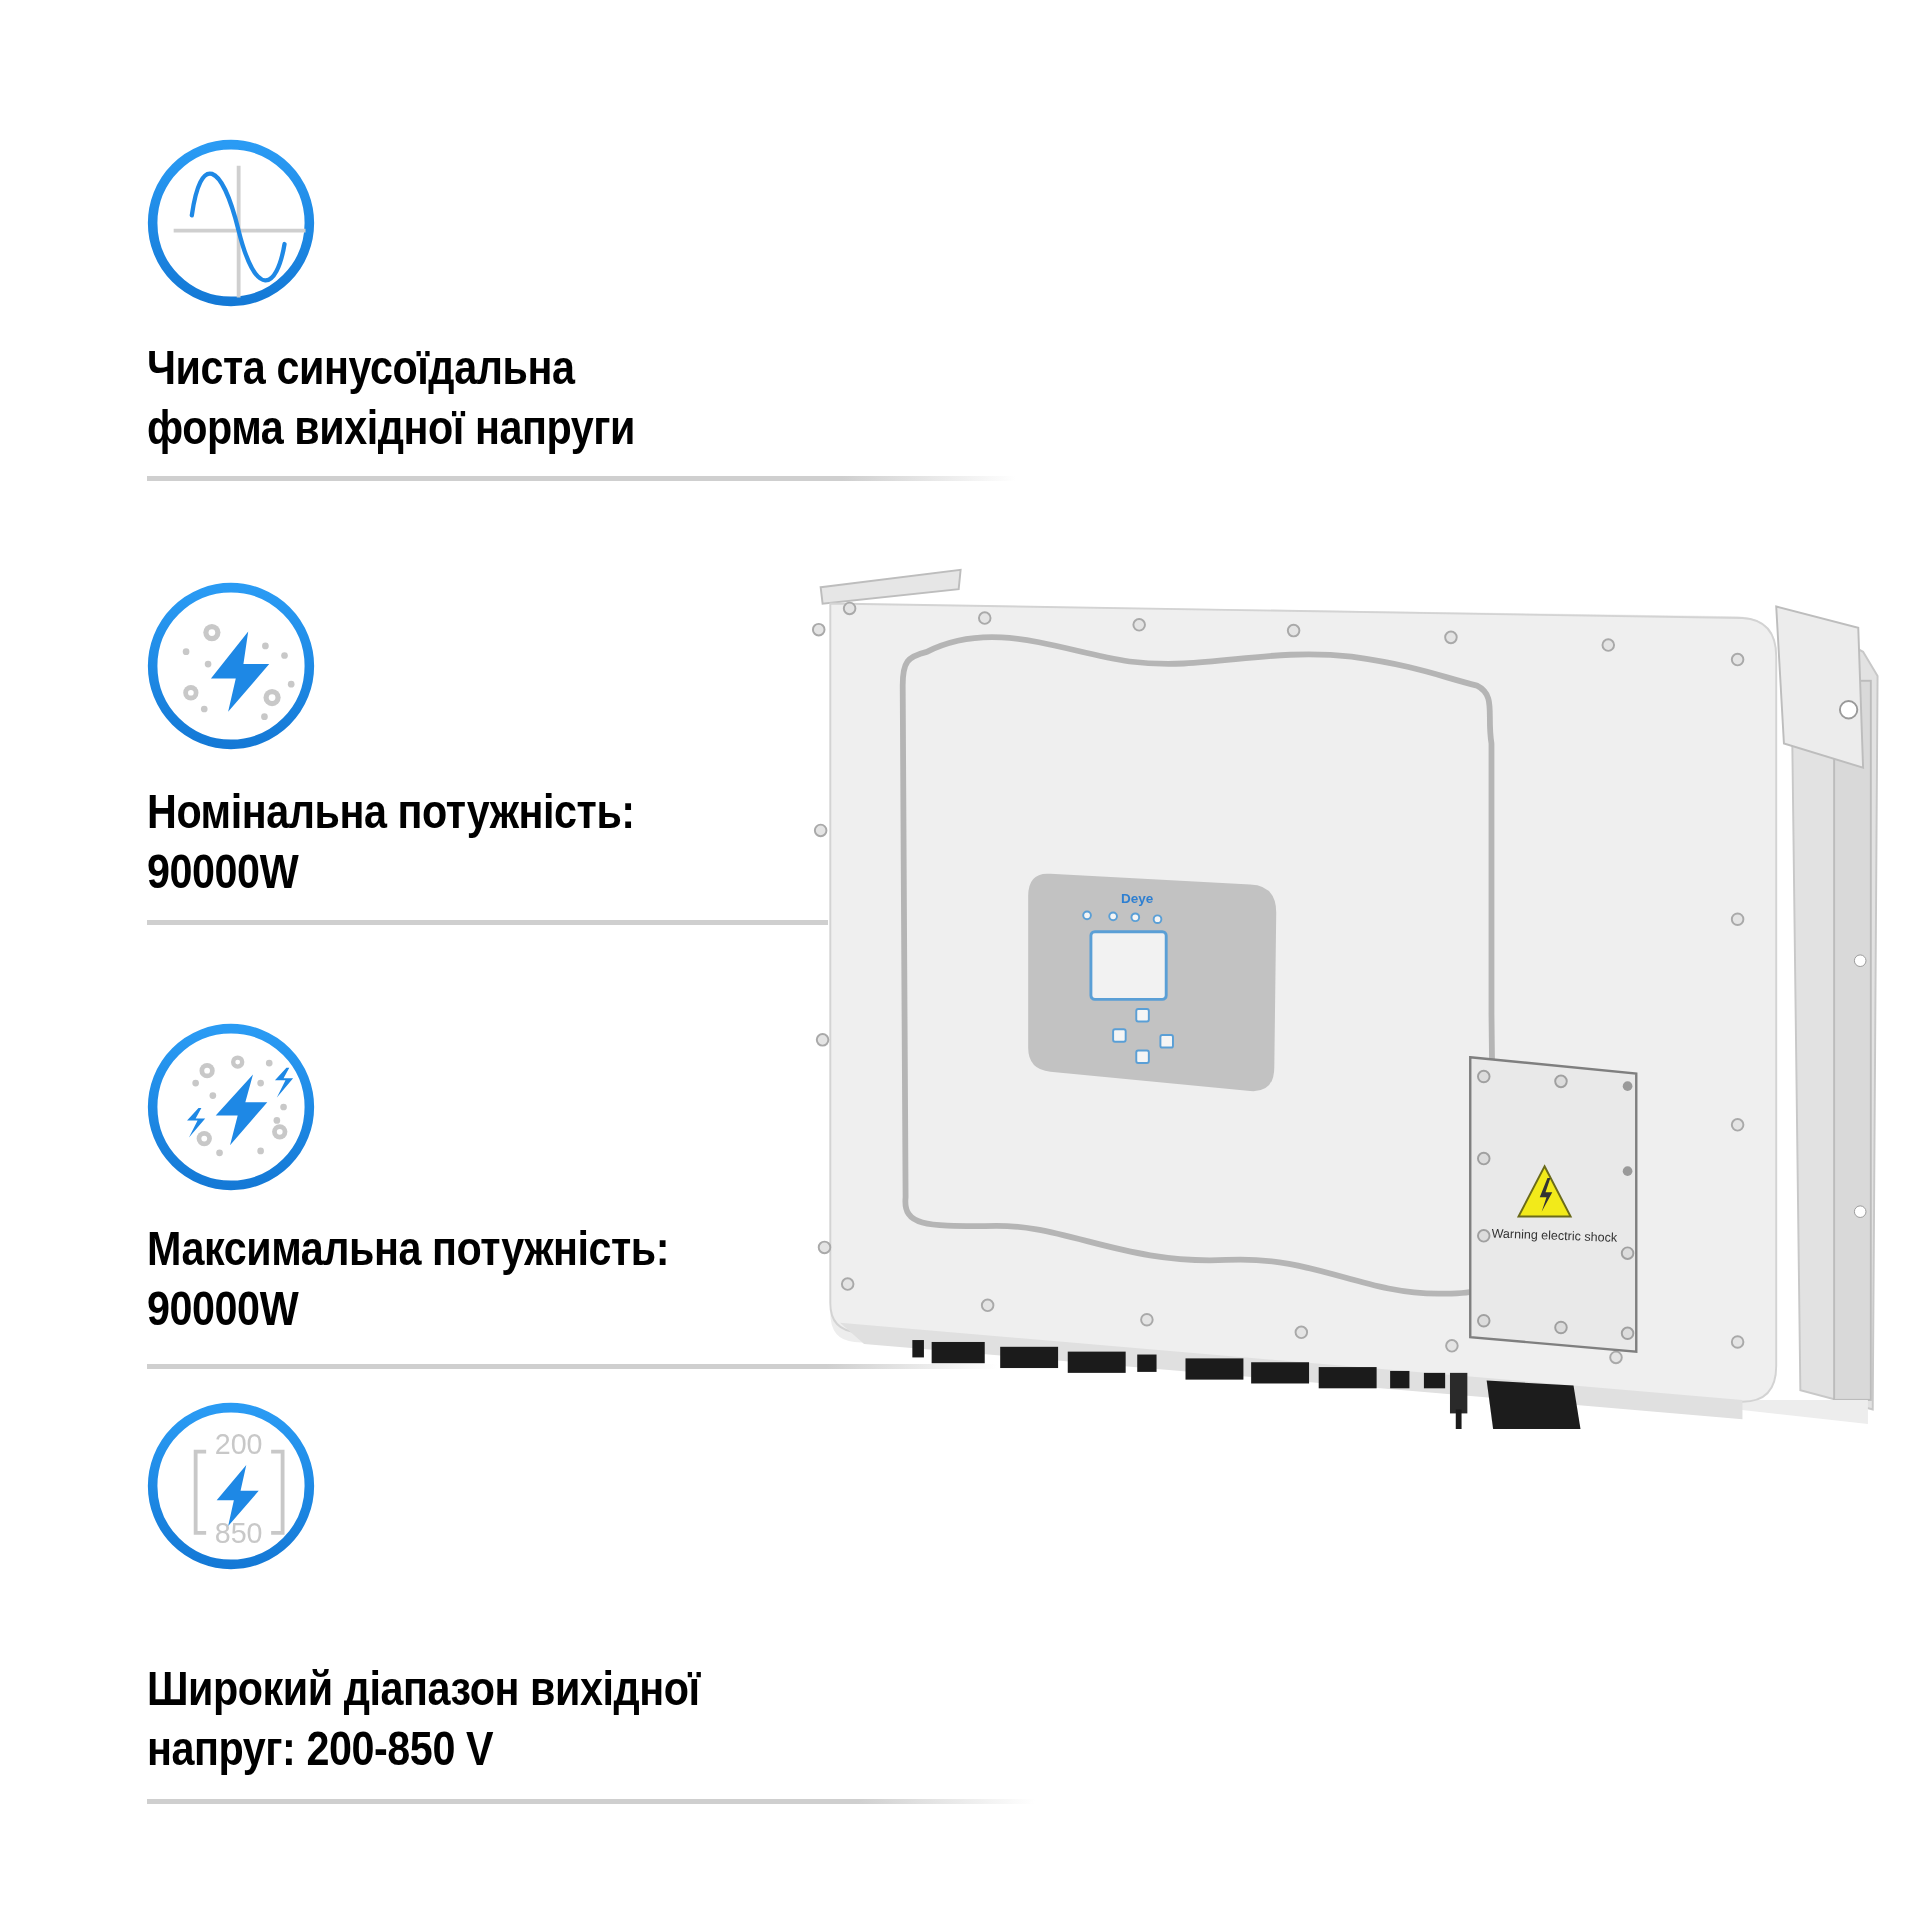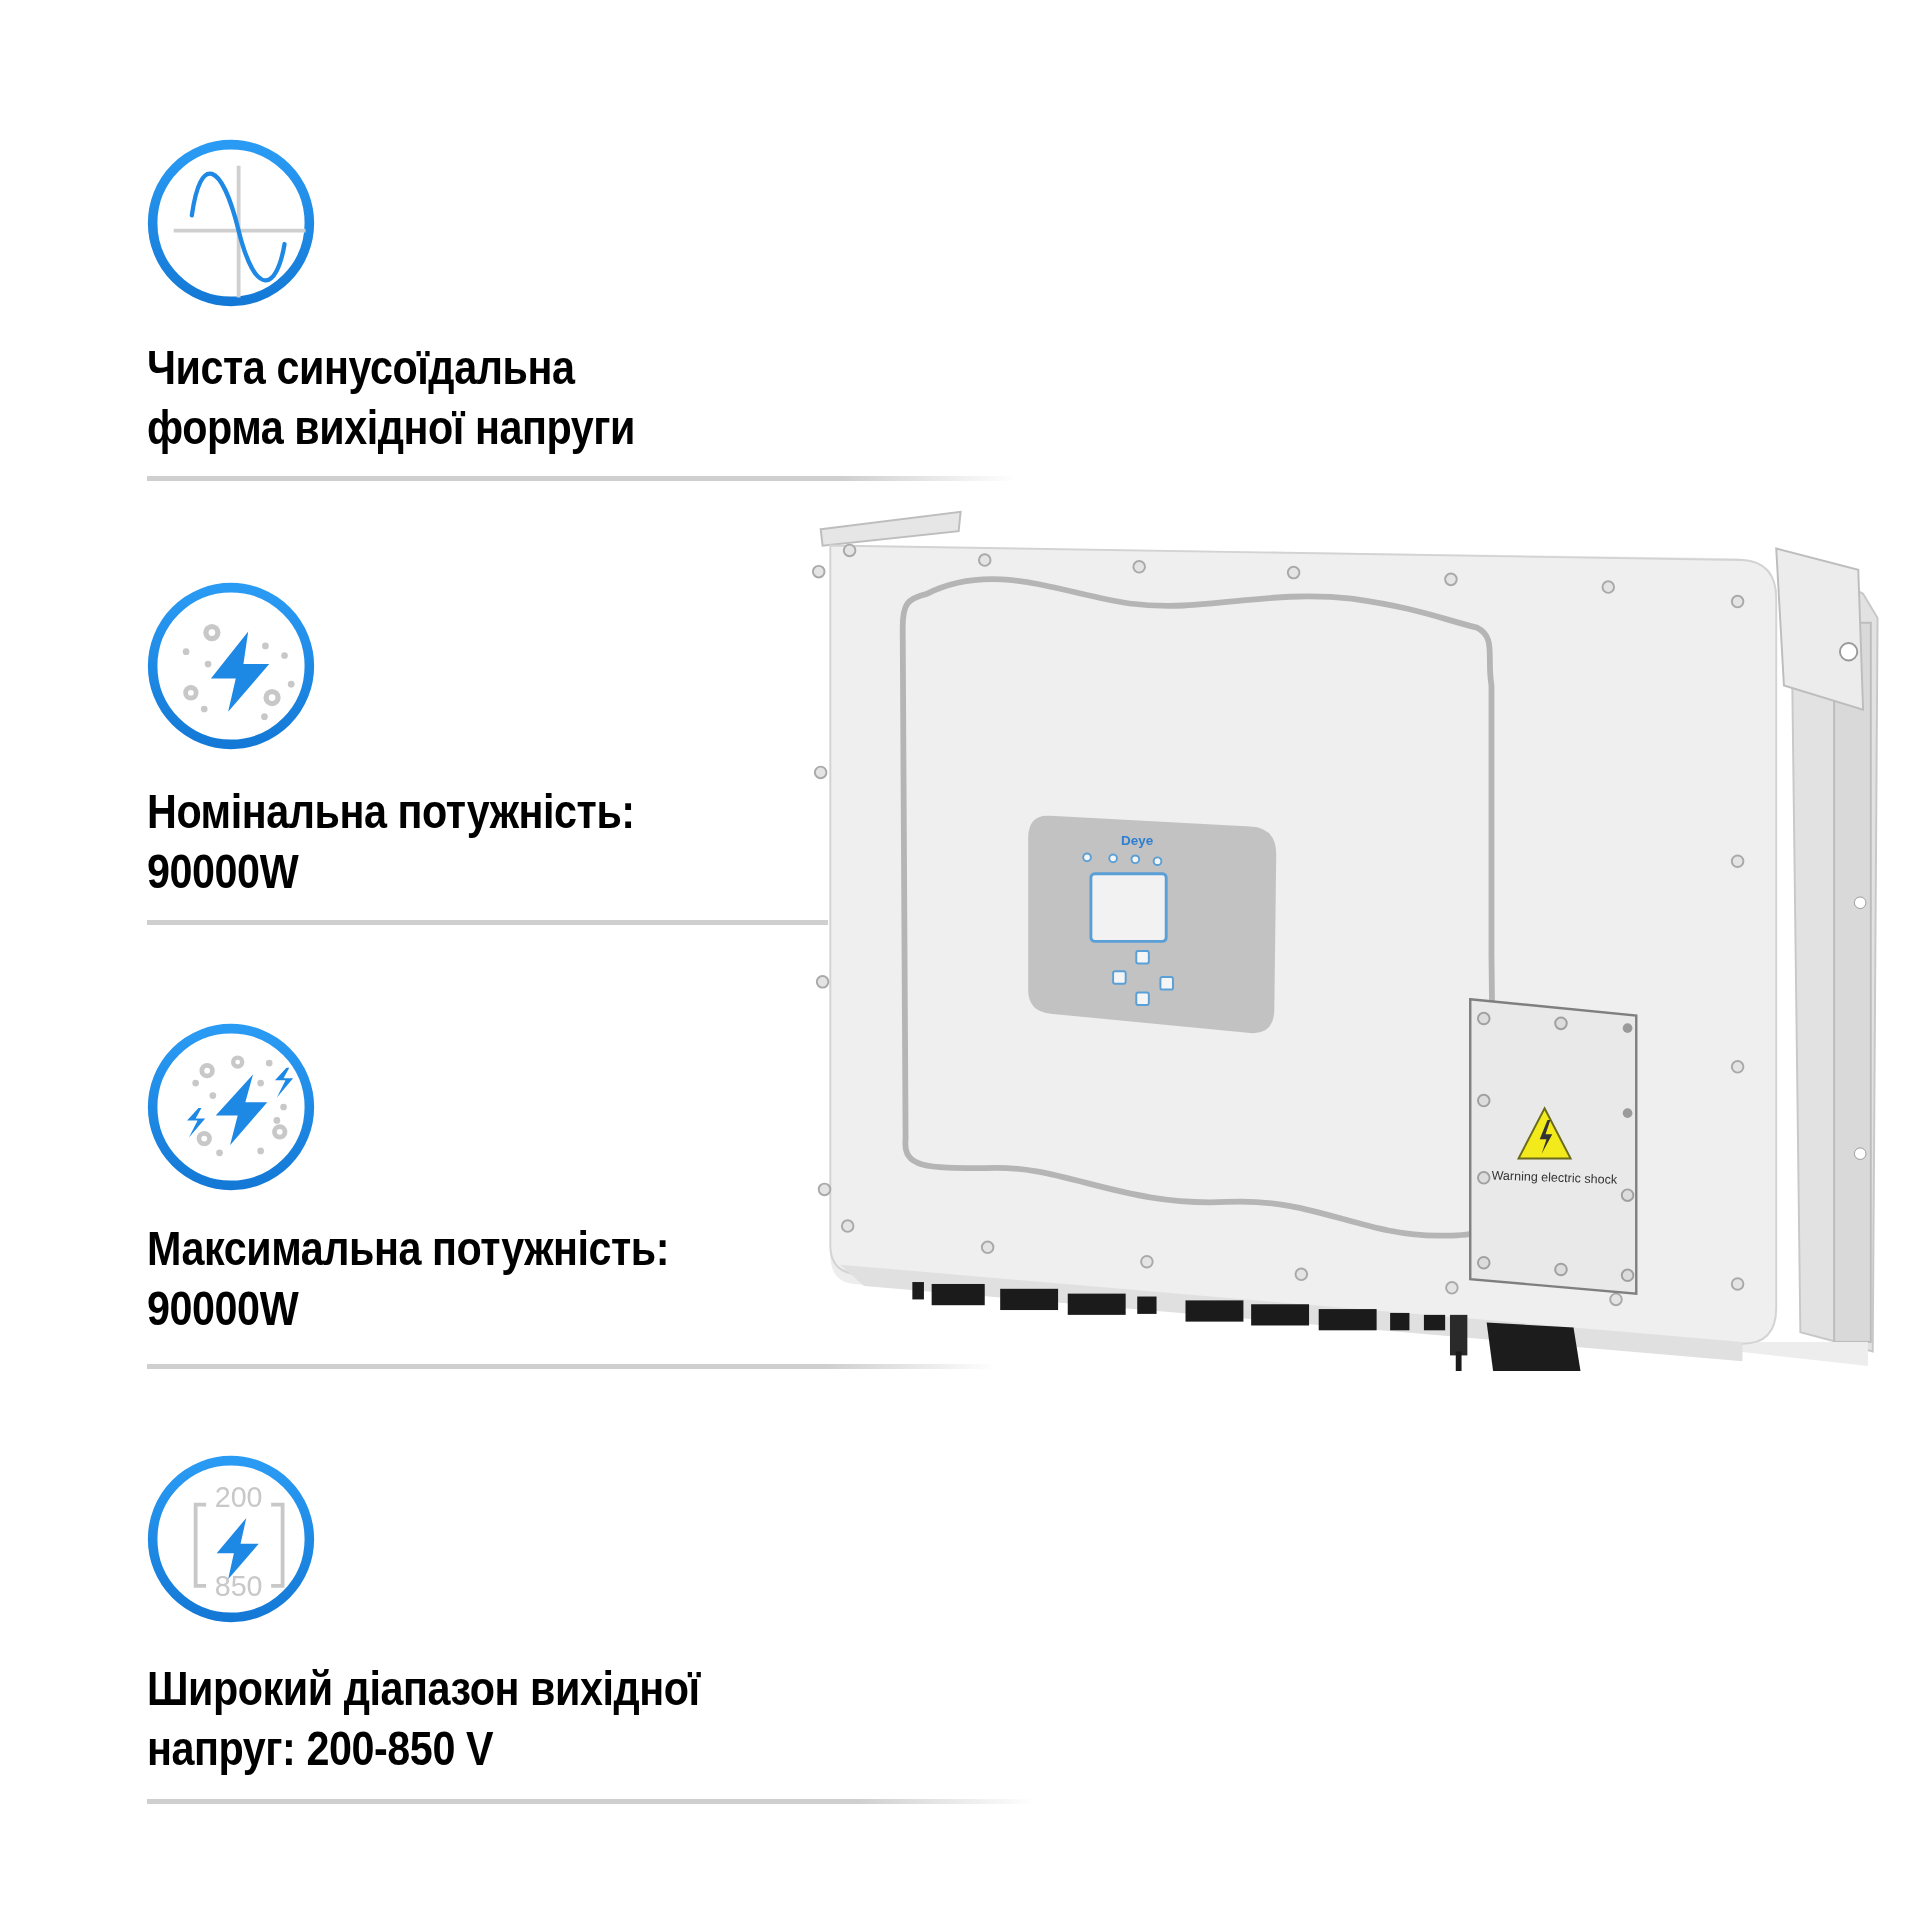--- a/index.html
+++ b/index.html
@@ -1,20 +1,20 @@
 <!DOCTYPE html>
 <html><head>
 <meta charset="utf-8">
 <style>
   html, body { margin:0; padding:0; background:#ffffff; }
   body { width:1931px; height:1931px; position:relative; overflow:hidden; font-family:"Liberation Sans", sans-serif; }
   .icon { position:absolute; left:145px; width:172px; height:172px; }
   .ftext { position:absolute; left:147px; font-family:"Liberation Sans", sans-serif; font-weight:700; font-size:48px; line-height:60px; color:#000; letter-spacing:-0.5px; transform:scaleX(0.86); transform-origin:left top; white-space:nowrap; }
   .divider { position:absolute; left:147px; height:4.8px; background:linear-gradient(to right,#cfcfcf 0%,#cfcfcf 80%,rgba(207,207,207,0) 100%); }
-  .inverter { position:absolute; left:811px; top:502px; width:1110px; height:869px; }
+  .inverter { position:absolute; left:811px; top:560px; width:1110px; height:869px; }
   .warn-text { font-family:"Liberation Sans", sans-serif; }
 </style>
 </head>
 <body>
 
 <svg class="icon" style="top:137px" viewBox="0 0 180 180">
   <defs>
     <linearGradient id="ring" x1="0" y1="0" x2="0" y2="1">
       <stop offset="0" stop-color="#2a9bf4"></stop>
         <stop offset="1" stop-color="#1479d6"></stop>
@@ -79,21 +79,21 @@
   <path d="M113,56 L74,99 L97,99 L89,130 L128,85 L105,85 Z" fill="#1e88e5"></path>
   <path d="M148,49 L136,62 L147,62 L138,80 L155,60 L145,60 L151,49 Z" fill="#1e88e5"></path>
   <path d="M56,91 L44,104 L55,104 L46,122 L63,102 L53,102 L59,91 Z" fill="#1e88e5"></path>
 </svg>
 <div class="ftext" style="top:1219px">
   <div>Максимальна потужність:</div>
   <div>90000W</div>
 </div>
 <div class="divider" style="top:1364px; width:850px"></div>
 
-<div class="icon" style="top:1453px">
+<div class="icon" style="top:1400px">
   <svg viewBox="0 0 180 180" width="172" height="172" style="position:absolute;left:0;top:0">
     <circle cx="90" cy="90" r="82" fill="#fff" stroke="url(#ring)" stroke-width="10"></circle>
     <path d="M64,54 L53,54 L53,139 L64,139" fill="none" stroke="#c8c8c8" stroke-width="4"></path>
     <path d="M132,54 L144,54 L144,139 L132,139" fill="none" stroke="#c8c8c8" stroke-width="4"></path>
     <path d="M106,68 L75,105 L93,105 L87,132 L119,95 L100,95 Z" fill="#1e88e5"></path>
     <text x="98" y="56" text-anchor="middle" font-family="Liberation Sans, sans-serif" font-size="30" fill="#c8c8c8">200</text>
     <text x="98" y="150" text-anchor="middle" font-family="Liberation Sans, sans-serif" font-size="30" fill="#c8c8c8">850</text>
   </svg>
 </div>
 <div class="ftext" style="top:1659px">

